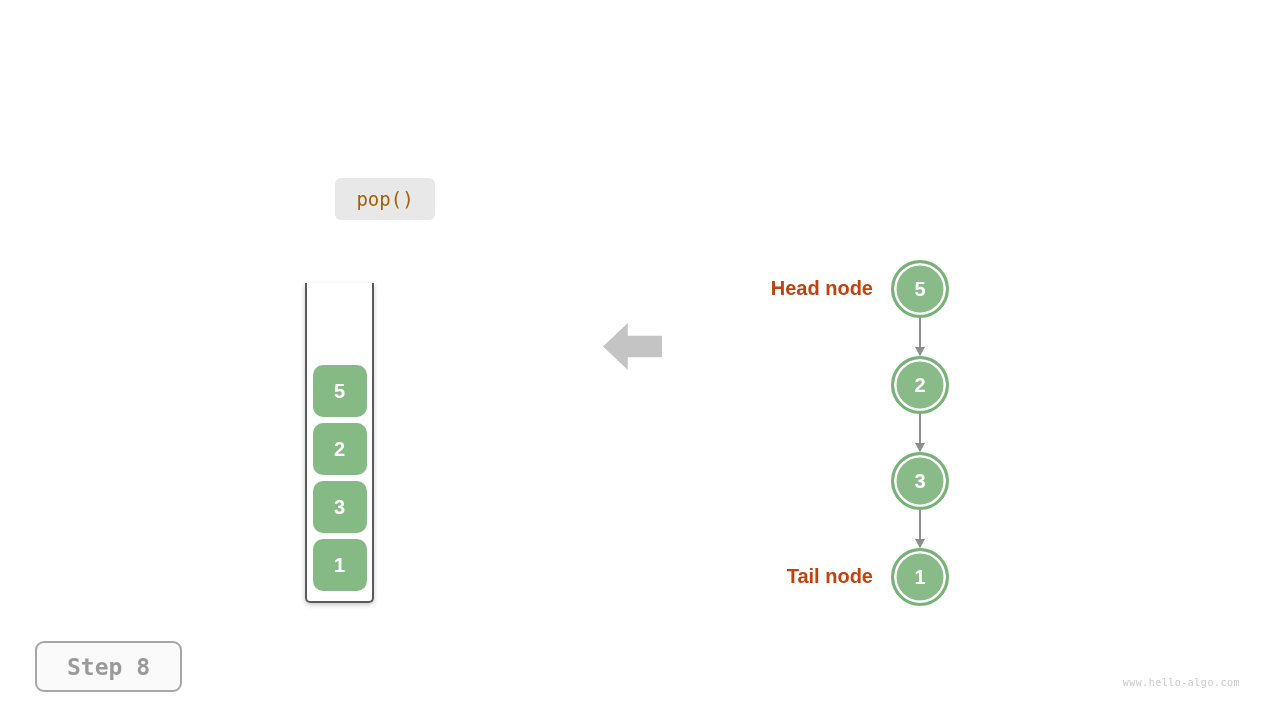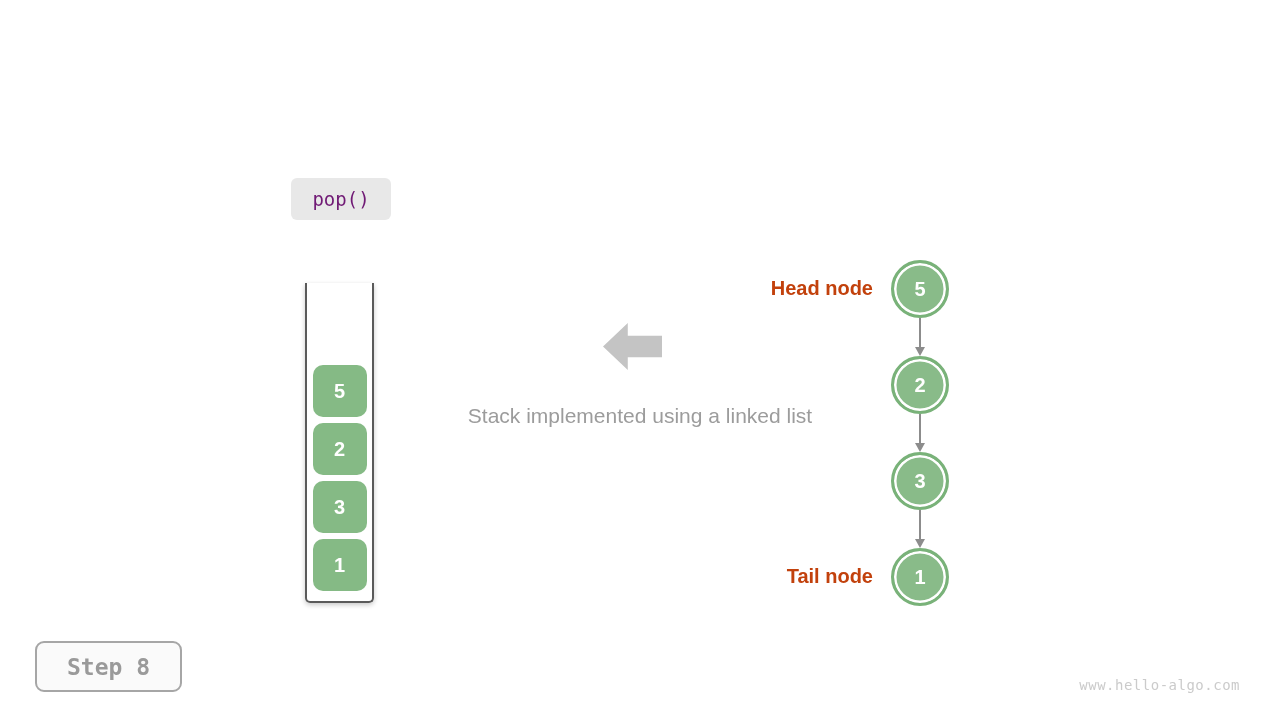--- a/index.html
+++ b/index.html
@@ -12,21 +12,22 @@
     overflow: hidden;
   }
   .abs { position: absolute; }
 
   
   .tag {
     display: flex;
     align-items: center;
     justify-content: center;
     background: #e8e8e8;
-    color: #701a75;
+    color: #a16207;
+    margin-left: 44px;
   }
   .op-label {
     left: 291px; top: 178px; width: 100px; height: 42px;
     border-radius: 6px;
     font-family: "DejaVu Sans Mono", monospace;
     font-size: 19px;
   }
   .annotation-label {
     left: 963px; top: 181px; width: 283px; height: 46px;
     border-radius: 8px;
@@ -140,21 +141,21 @@
     font-weight: bold;
     font-size: 23px;
     display: flex;
     align-items: center;
     justify-content: center;
   }
 
   .watermark {
     right: 40px; top: 677px;
     font-family: "DejaVu Sans Mono", monospace;
-    font-size: 14px;
+    font-size: 10px;
     color: #cbcbcb;
     letter-spacing: 0.5px;
   }
 </style>
 </head>
 <body>
 
 <div class="canvas">
 
   <div class="abs tag op-label">pop()</div>
@@ -162,21 +163,20 @@
 
   <div class="abs stack-container">
     <div class="stack-item">5</div>
     <div class="stack-item">2</div>
     <div class="stack-item">3</div>
     <div class="stack-item">1</div>
   </div>
 
   <div class="abs block-arrow"></div>
 
-  <div class="abs caption">Stack implemented using a linked list</div>
 
   <div class="abs node-side-label head-label">Head node</div>
 
   <div class="abs node-side-label tail-label">Tail node</div>
 
   <div class="abs linked-list">
     <div class="ll-node">5</div>
     <div class="connector">
       <div class="connector-line"></div>
       <div class="connector-head"></div>

